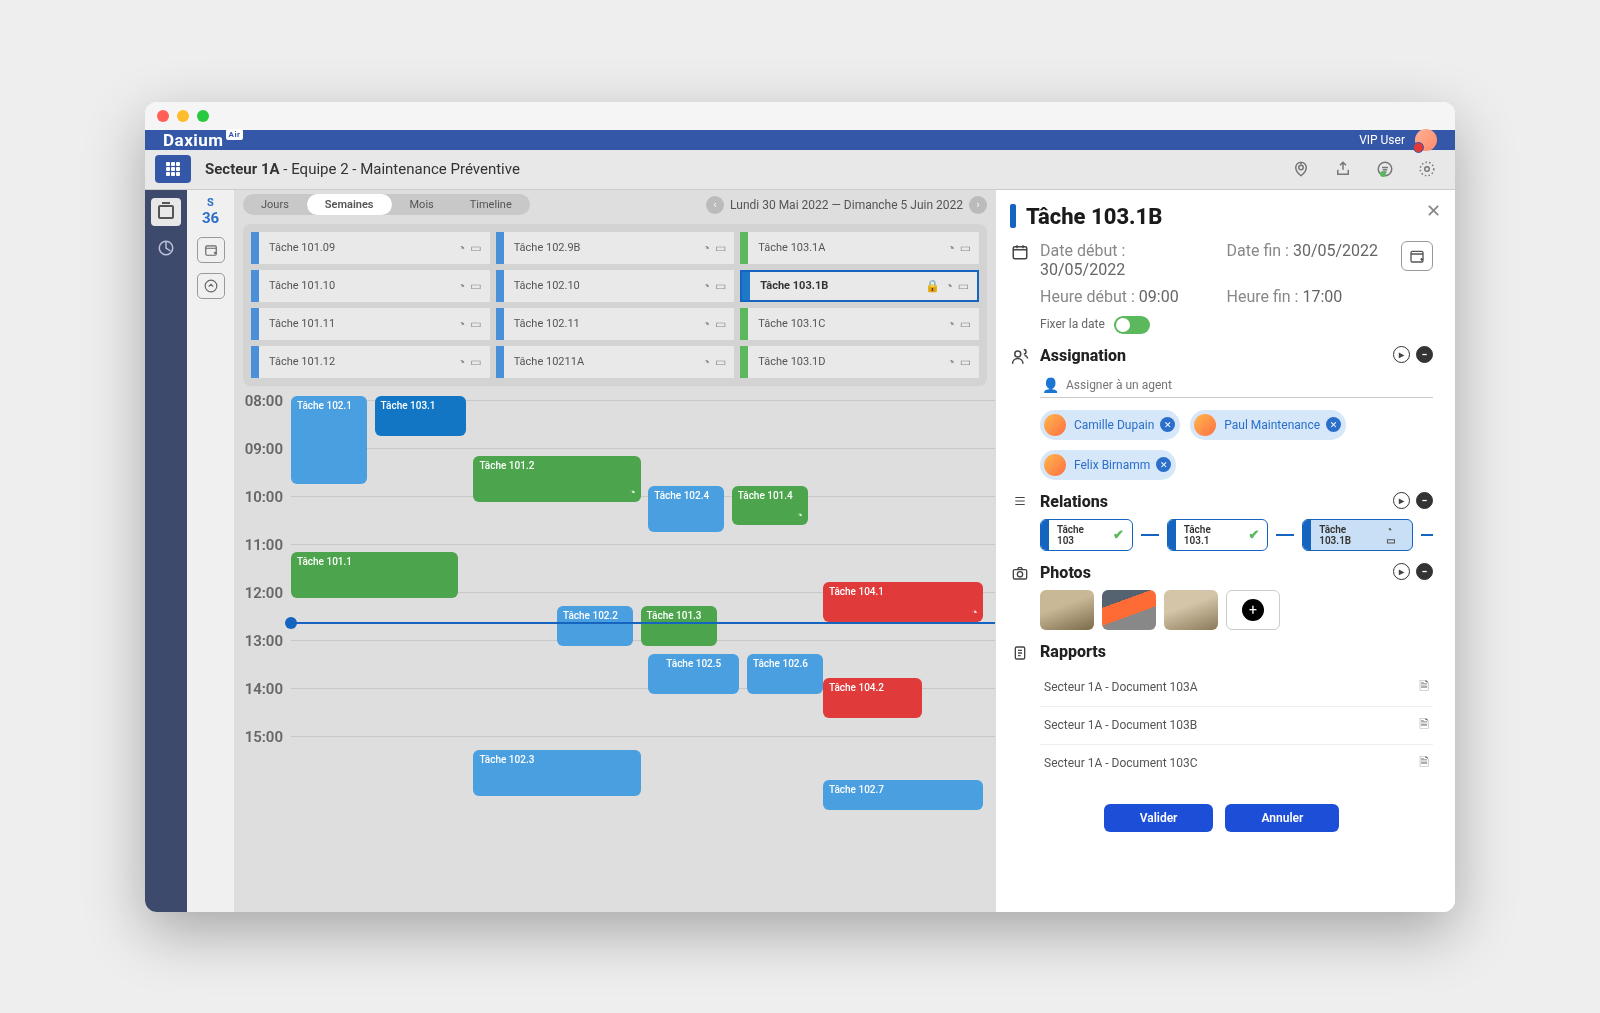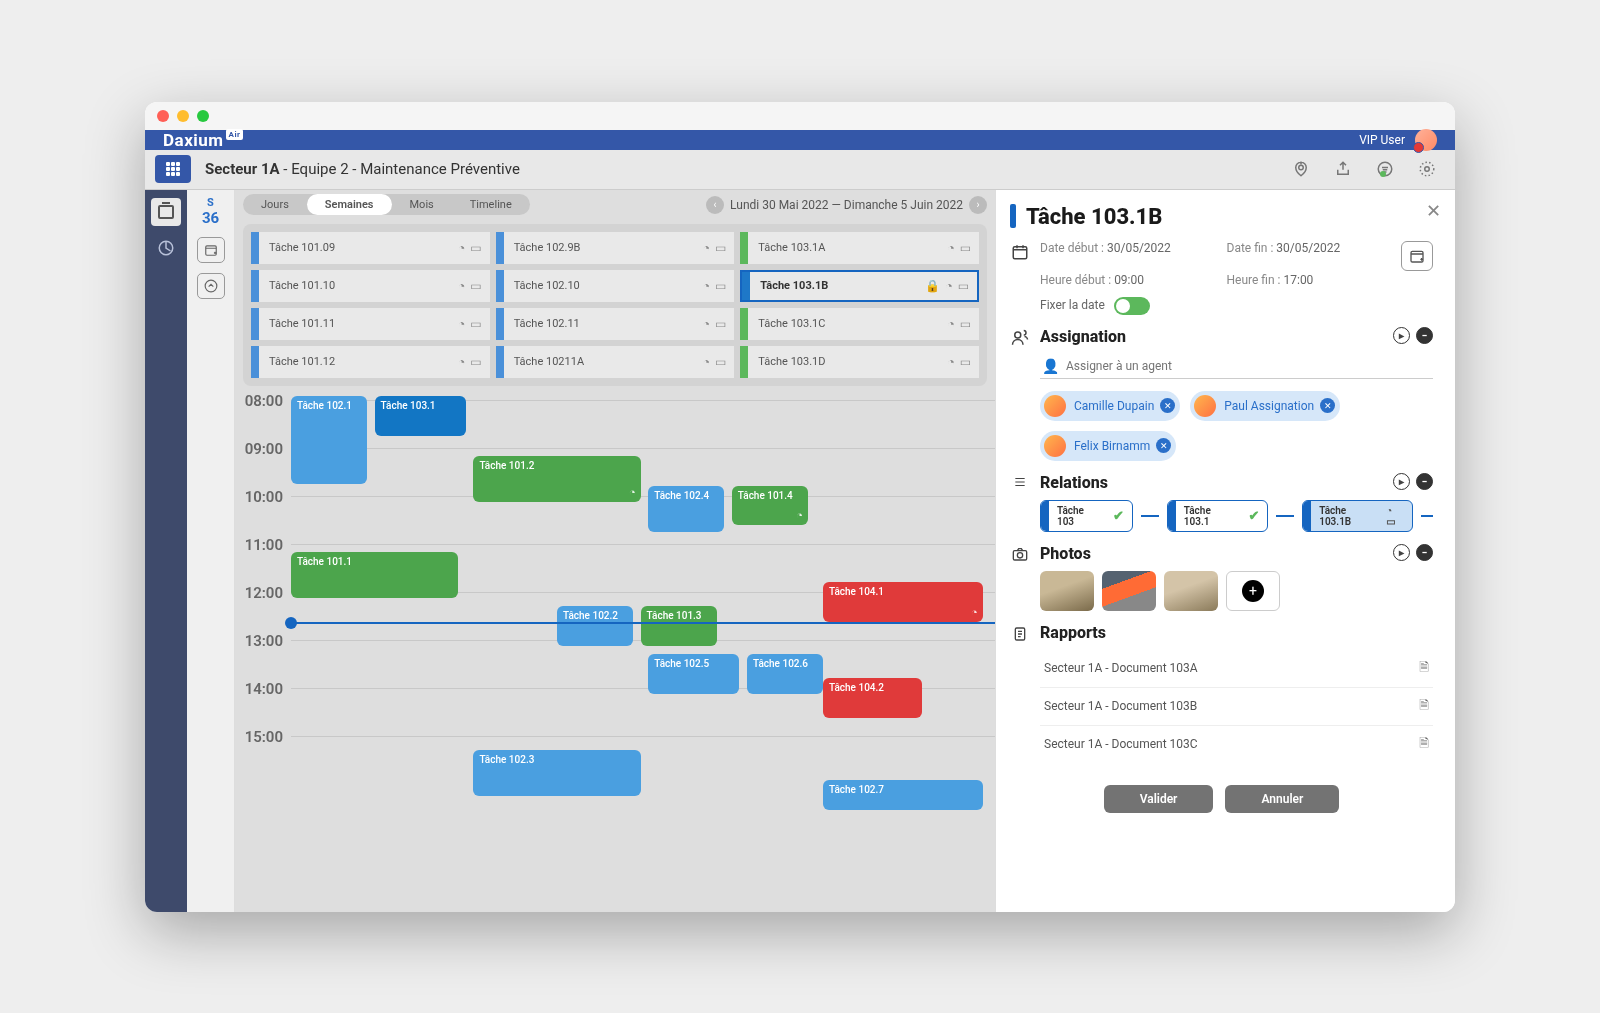--- a/index.html
+++ b/index.html
@@ -62,21 +62,21 @@
 .panel-body{padding:14px 22px 10px 14px;overflow-y:auto;flex:1}
 .p-row{display:flex;gap:10px;margin-bottom:12px}
 .p-icon-col{width:20px;display:flex;justify-content:center;padding-top:2px;color:#555}
 .p-content{flex:1}
 .p-title{font-size:22px;font-weight:800;color:#1a1a1a;display:flex;align-items:center;gap:8px}
 .p-title-bar{width:6px;height:24px;background:#1565c0;border-radius:2px}
 .section-h{font-size:16px;font-weight:800;color:#222;margin-bottom:8px}
 .section-actions{float:right;display:flex;gap:6px;color:#444}
 .circle-btn{width:17px;height:17px;border:1.5px solid #333;border-radius:50%;display:inline-flex;align-items:center;justify-content:center;font-size:10px;cursor:pointer}
 .circle-btn.filled{background:#333;color:#fff;border-color:#333}
-.plan-grid{display:grid;grid-template-columns:1fr 1fr;gap:18px 20px;font-size:12px;color:#666}
+.plan-grid{display:grid;grid-template-columns:1fr 1fr;gap:8px 20px;font-size:16px;color:#666}
 .plan-grid .lbl{color:#888}
 .cal-add-btn{width:32px;height:30px;border:1.5px solid #999;border-radius:6px;display:flex;align-items:center;justify-content:center;margin-left:auto}
 .toggle{width:36px;height:18px;background:#5cb85c;border-radius:10px;position:relative;display:inline-block;vertical-align:middle}
 .toggle::after{content:"";position:absolute;width:14px;height:14px;background:#fff;border-radius:50%;top:2px;left:2px}
 .assign-input{border:none;border-bottom:1px solid #ccc;padding:5px 2px 5px 26px;width:100%;font-size:12px;color:#999;background:none}
 .assign-wrap{position:relative;margin-bottom:12px}
 .assign-wrap .ai{position:absolute;left:2px;top:4px;color:#aaa;font-size:14px}
 .chips{display:flex;flex-wrap:wrap;gap:10px}
 .chip{background:#d6e7f9;border-radius:16px;padding:4px 26px 4px 4px;display:flex;align-items:center;gap:8px;font-size:12px;color:#2a6fc9;position:relative}
 .chip-av{width:22px;height:22px;border-radius:50%;background:linear-gradient(135deg,#ffb74d,#ff7043)}
@@ -91,21 +91,21 @@
 .photo{width:54px;height:40px;border-radius:6px;background:linear-gradient(135deg,#8d9flat4b,#b0a080);background:#a89878}
 .photo.p1{background:linear-gradient(160deg,#c9b896 40%,#7a6a4a)}
 .photo.p2{background:linear-gradient(160deg,#556270 30%,#ff6b35 30%,#ff6b35 60%,#888 60%)}
 .photo.p3{background:linear-gradient(160deg,#d4c4a8 40%,#8a7a5a)}
 .photo-add{width:54px;height:40px;border:1.5px solid #ccc;border-radius:6px;display:flex;align-items:center;justify-content:center}
 .plus-circ{width:22px;height:22px;background:#000;border-radius:50%;color:#fff;display:flex;align-items:center;justify-content:center;font-size:14px}
 .report-row{display:flex;align-items:center;padding:8px 4px;border-bottom:1px solid #eee;font-size:12px;color:#555}
 .report-row:last-child{border-bottom:none}
 .report-ic{margin-left:auto;color:#666}
 .panel-footer{display:flex;gap:12px;justify-content:center;padding:10px 14px}
-.btn{background:#737373;color:#fff;border:none;border-radius:6px;padding:7px 36px;font-size:12px;font-weight:600;cursor:pointer}
+.btn{background:#1d4ed8;color:#fff;border:none;border-radius:6px;padding:7px 36px;font-size:12px;font-weight:600;cursor:pointer}
 svg{display:block}
 </style>
 </head>
 <body>
 
 <div class="window">
   <div class="titlebar">
     <div class="dot r"></div>
     <div class="dot y"></div>
     <div class="dot g"></div>
@@ -332,21 +332,21 @@
         <div id="events">
             <div class="event ev-blue" style="top: 6px; height: 88px; left: calc(0% + 56px); width: 10%;">Tâche 102.1</div>
             <div class="event ev-dblue" style="top: 6px; height: 40px; left: calc(11% + 56px); width: 12%;">Tâche 103.1</div>
             <div class="event ev-green" style="top: 66px; height: 46px; left: calc(24% + 56px); width: 22%;">Tâche 101.2<span class="ev-icon">◔</span></div>
             <div class="event ev-green" style="top: 162px; height: 46px; left: calc(0% + 56px); width: 22%;">Tâche 101.1</div>
             <div class="event ev-blue" style="top: 96px; height: 46px; left: calc(47% + 56px); width: 10%;">Tâche 102.4</div>
             <div class="event ev-green" style="top: 96px; height: 39px; left: calc(58% + 56px); width: 10%;">Tâche 101.4<span class="ev-icon">◔</span></div>
             <div class="event ev-blue" style="top: 216px; height: 40px; left: calc(35% + 56px); width: 10%;">Tâche 102.2</div>
             <div class="event ev-green" style="top: 216px; height: 40px; left: calc(46% + 56px); width: 10%;">Tâche 101.3</div>
             <div class="event ev-red" style="top: 192px; height: 40px; left: calc(70% + 56px); width: 21%;">Tâche 104.1<span class="ev-icon">◔</span></div>
-            <div class="event ev-blue" style="top: 264px; height: 40px; left: calc(47% + 56px); width: 12%;">Tâche 102.5</div>
+            <div class="event ev-blue" style="top: 264px; height: 40px; left: calc(47% + 56px); width: 12%; text-align: center;">Tâche 102.5</div>
             <div class="event ev-blue" style="top: 264px; height: 40px; left: calc(60% + 56px); width: 10%;">Tâche 102.6</div>
             <div class="event ev-red" style="top: 288px; height: 40px; left: calc(70% + 56px); width: 13%;">Tâche 104.2</div>
             <div class="event ev-blue" style="top: 360px; height: 46px; left: calc(24% + 56px); width: 22%;">Tâche 102.3</div>
             <div class="event ev-blue" style="top: 390px; height: 30px; left: calc(70% + 56px); width: 21%;">Tâche 102.7</div>
           </div>
         <div class="now-line" style="top:232px"></div>
         <div class="now-dot" style="top:232px"></div>
       </div>
     </div>
 
@@ -403,21 +403,21 @@
               <input class="assign-input" placeholder="Assigner à un agent" style="">
             </div>
             <div class="chips" id="chips">
                 <div class="chip">
                   <div class="chip-av"></div>
                   <span>Camille Dupain</span>
                   <span class="chip-x">✕</span>
                 </div>
                 <div class="chip">
                   <div class="chip-av"></div>
-                  <span>Paul Assignation</span>
+                  <span>Paul Maintenance</span>
                   <span class="chip-x">✕</span>
                 </div>
                 <div class="chip">
                   <div class="chip-av"></div>
                   <span>Felix Birnamm</span>
                   <span class="chip-x">✕</span>
                 </div>
               </div>
           </div>
         </div>

